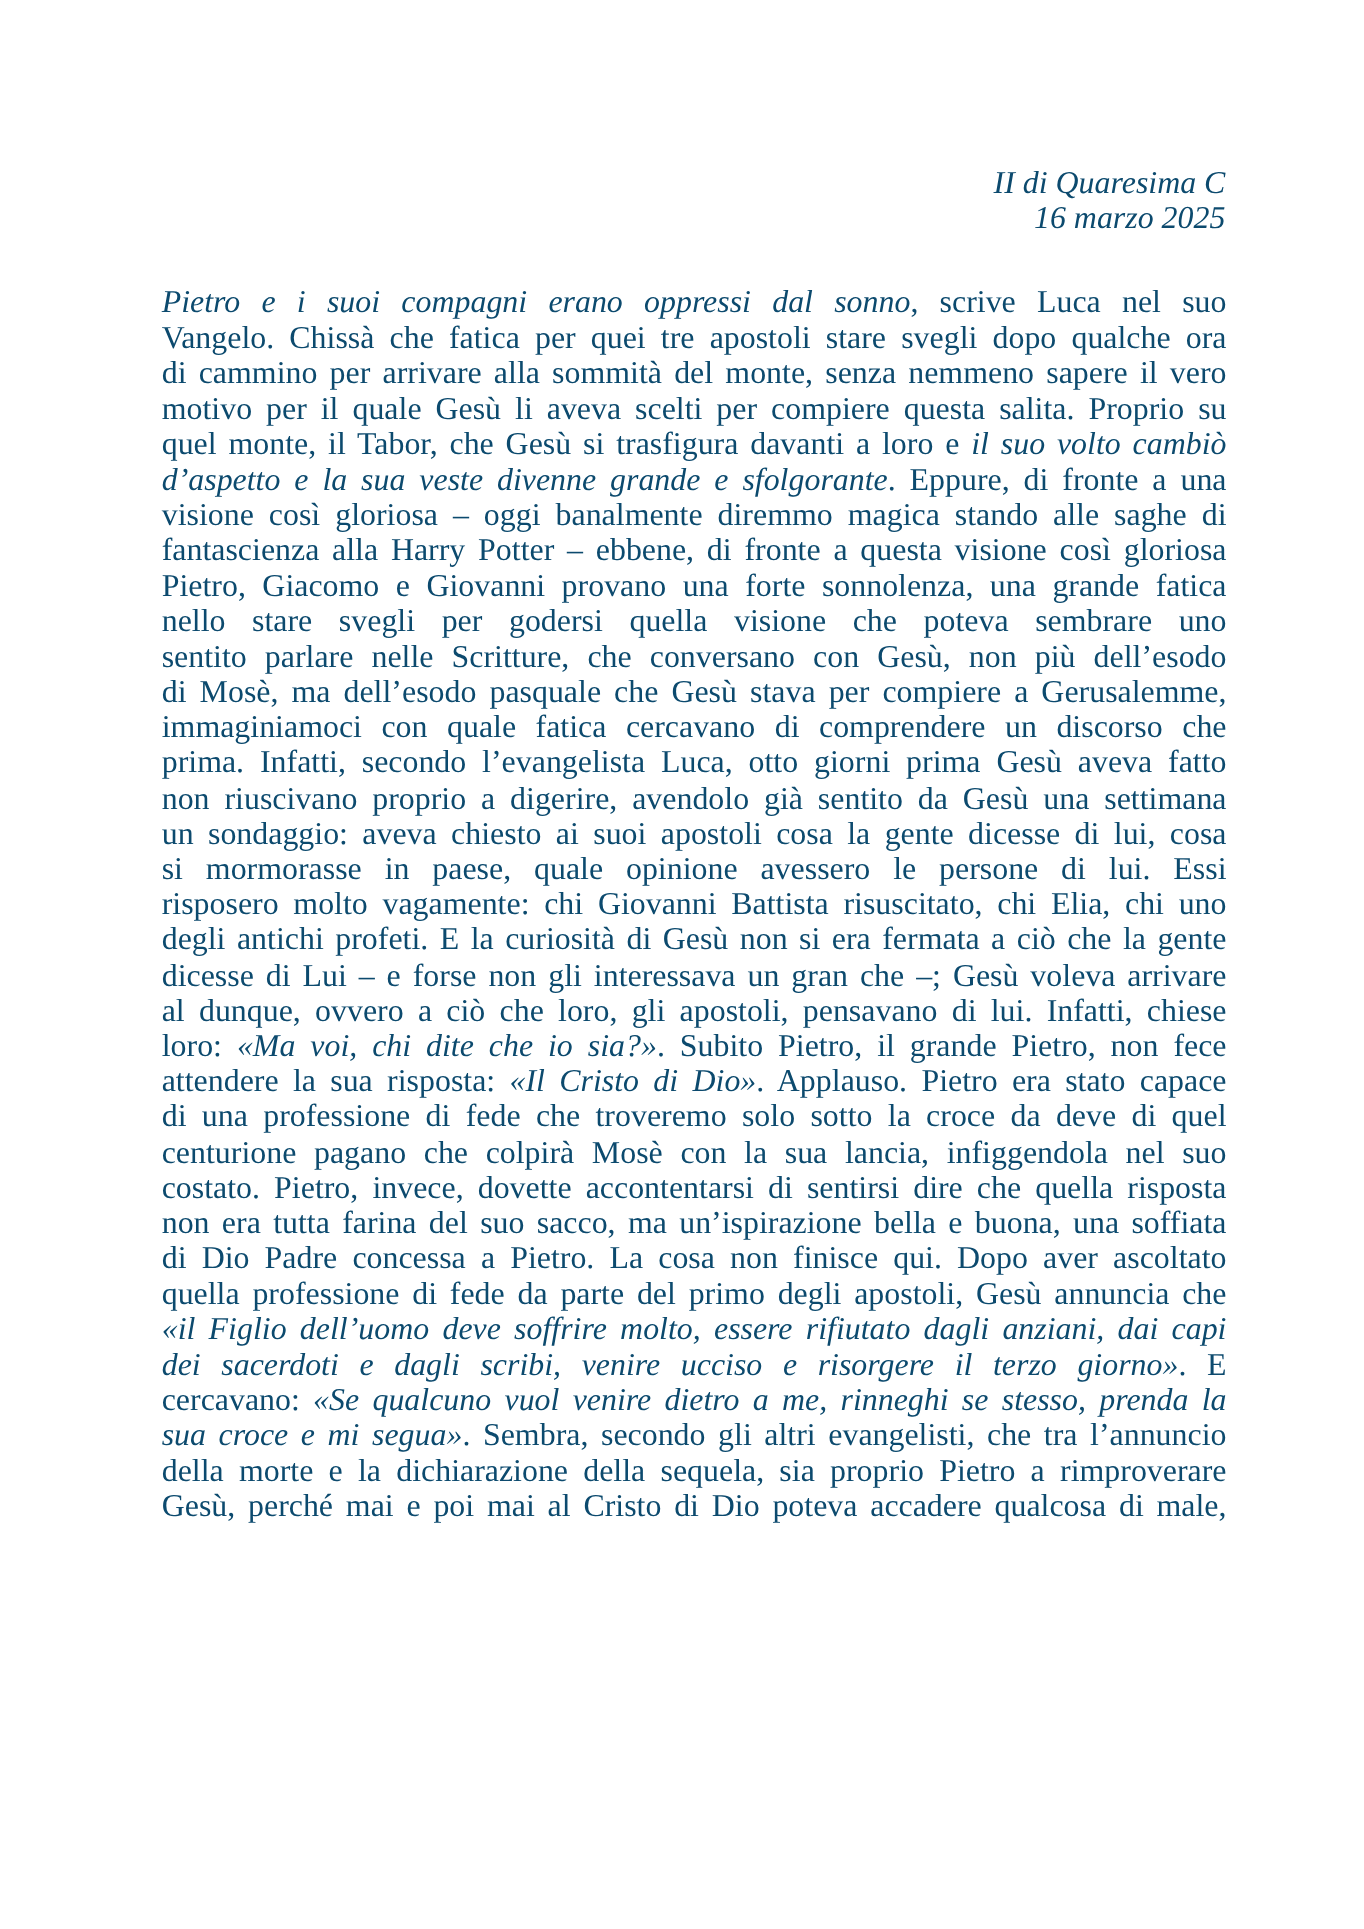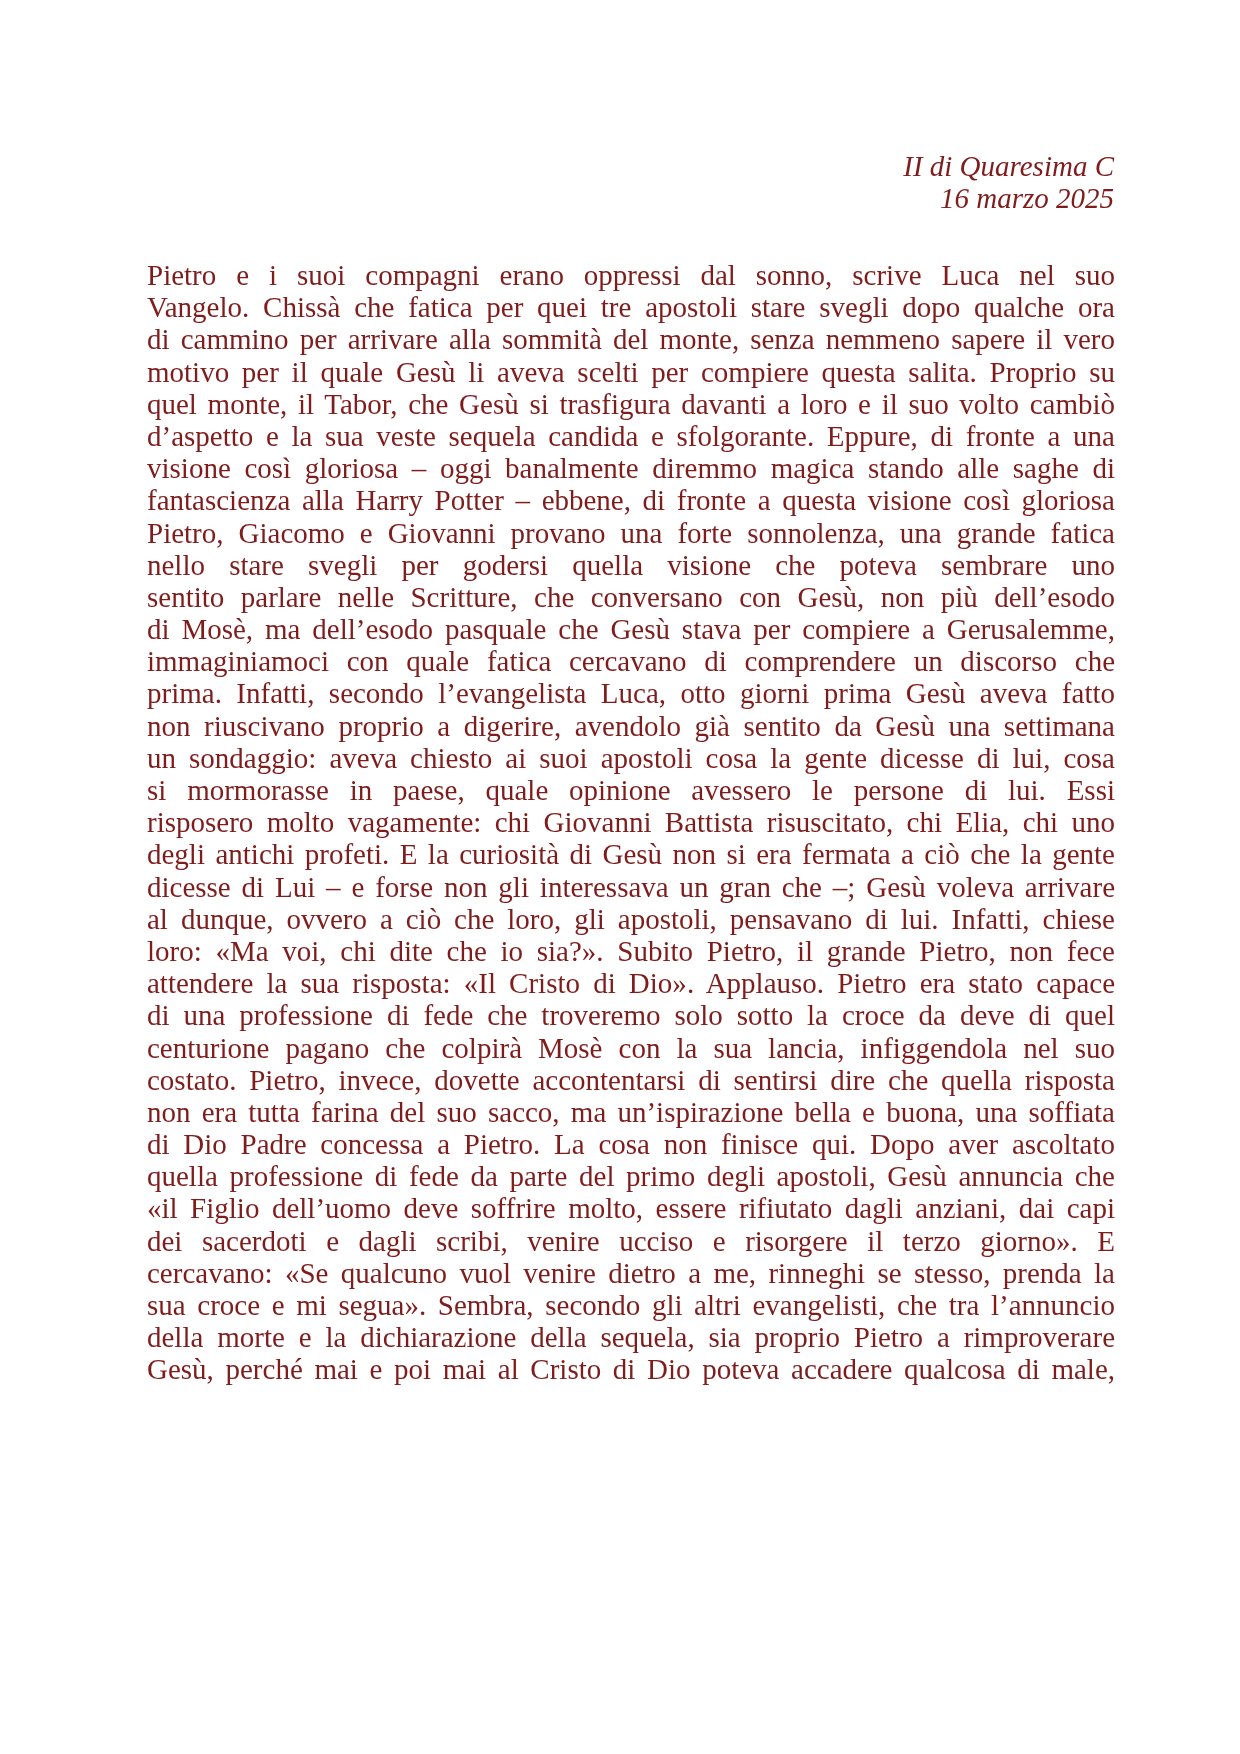--- a/index.html
+++ b/index.html
@@ -1,52 +1,52 @@
 <!DOCTYPE html>
 <html><head>
 <meta charset="utf-8">
 <style>
   html, body { margin: 0; padding: 0; background: #ffffff; }
   body { width: 1240px; height: 1754px; position: relative; overflow: hidden; }
   .page {
     position: absolute; left: 0; top: 0; width: 1240px; height: 1288px;
-    background: #ffffff; color: #7f1d1d;
+    background: #ffffff; color: #0c4a6e;
     font-family: "Liberation Serif", "DejaVu Serif", serif;
   }
   .header {
     position: absolute; right: 126px; top: 150px;
     text-align: right; font-style: italic; font-size: 29px; line-height: 32px;
   }
   .body-text {
     position: absolute; left: 147px; top: 259px; width: 968px;
     font-size: 29px; line-height: 32.2px;
   }
   .line {
     display: block; height: 32.2px; white-space: nowrap;
     text-align: justify; text-align-last: justify;
     transform-origin: left center;
   }
   .seg { display: inline; }
-  .it { }
+  .it { font-style: italic; }
 </style>
 </head>
 <body>
 
 <div class="page">
   <div class="header">
     <div>II di Quaresima C</div>
     <div>16 marzo 2025</div>
   </div>
   <div class="body-text" id="body-text">
       <div class="line"><span class="seg it">Pietro e i suoi compagni erano oppressi dal sonno</span><span class="seg">, scrive Luca nel suo</span></div>
       <div class="line"><span class="seg">Vangelo. Chissà che fatica per quei tre apostoli stare svegli dopo qualche ora</span></div>
       <div class="line"><span class="seg">di cammino per arrivare alla sommità del monte, senza nemmeno sapere il vero</span></div>
       <div class="line"><span class="seg">motivo per il quale Gesù li aveva scelti per compiere questa salita. Proprio su</span></div>
       <div class="line"><span class="seg">quel monte, il Tabor, che Gesù si trasfigura davanti a loro e </span><span class="seg it">il suo volto cambiò</span></div>
-      <div class="line"><span class="seg it">d’aspetto e la sua veste sequela candida e sfolgorante</span><span class="seg">. Eppure, di fronte a una</span></div>
+      <div class="line"><span class="seg it">d’aspetto e la sua veste divenne grande e sfolgorante</span><span class="seg">. Eppure, di fronte a una</span></div>
       <div class="line"><span class="seg">visione così gloriosa – oggi banalmente diremmo magica stando alle saghe di</span></div>
       <div class="line"><span class="seg">fantascienza alla Harry Potter – ebbene, di fronte a questa visione così gloriosa</span></div>
       <div class="line"><span class="seg">Pietro, Giacomo e Giovanni provano una forte sonnolenza, una grande fatica</span></div>
       <div class="line"><span class="seg">nello stare svegli per godersi quella visione che poteva sembrare uno</span></div>
       <div class="line"><span class="seg">sentito parlare nelle Scritture, che conversano con Gesù, non più dell’esodo</span></div>
       <div class="line"><span class="seg">di Mosè, ma dell’esodo pasquale che Gesù stava per compiere a Gerusalemme,</span></div>
       <div class="line"><span class="seg">immaginiamoci con quale fatica cercavano di comprendere un discorso che</span></div>
       <div class="line"><span class="seg">prima. Infatti, secondo l’evangelista Luca, otto giorni prima Gesù aveva fatto</span></div>
       <div class="line"><span class="seg">non riuscivano proprio a digerire, avendolo già sentito da Gesù una settimana</span></div>
       <div class="line"><span class="seg">un sondaggio: aveva chiesto ai suoi apostoli cosa la gente dicesse di lui, cosa</span></div>

